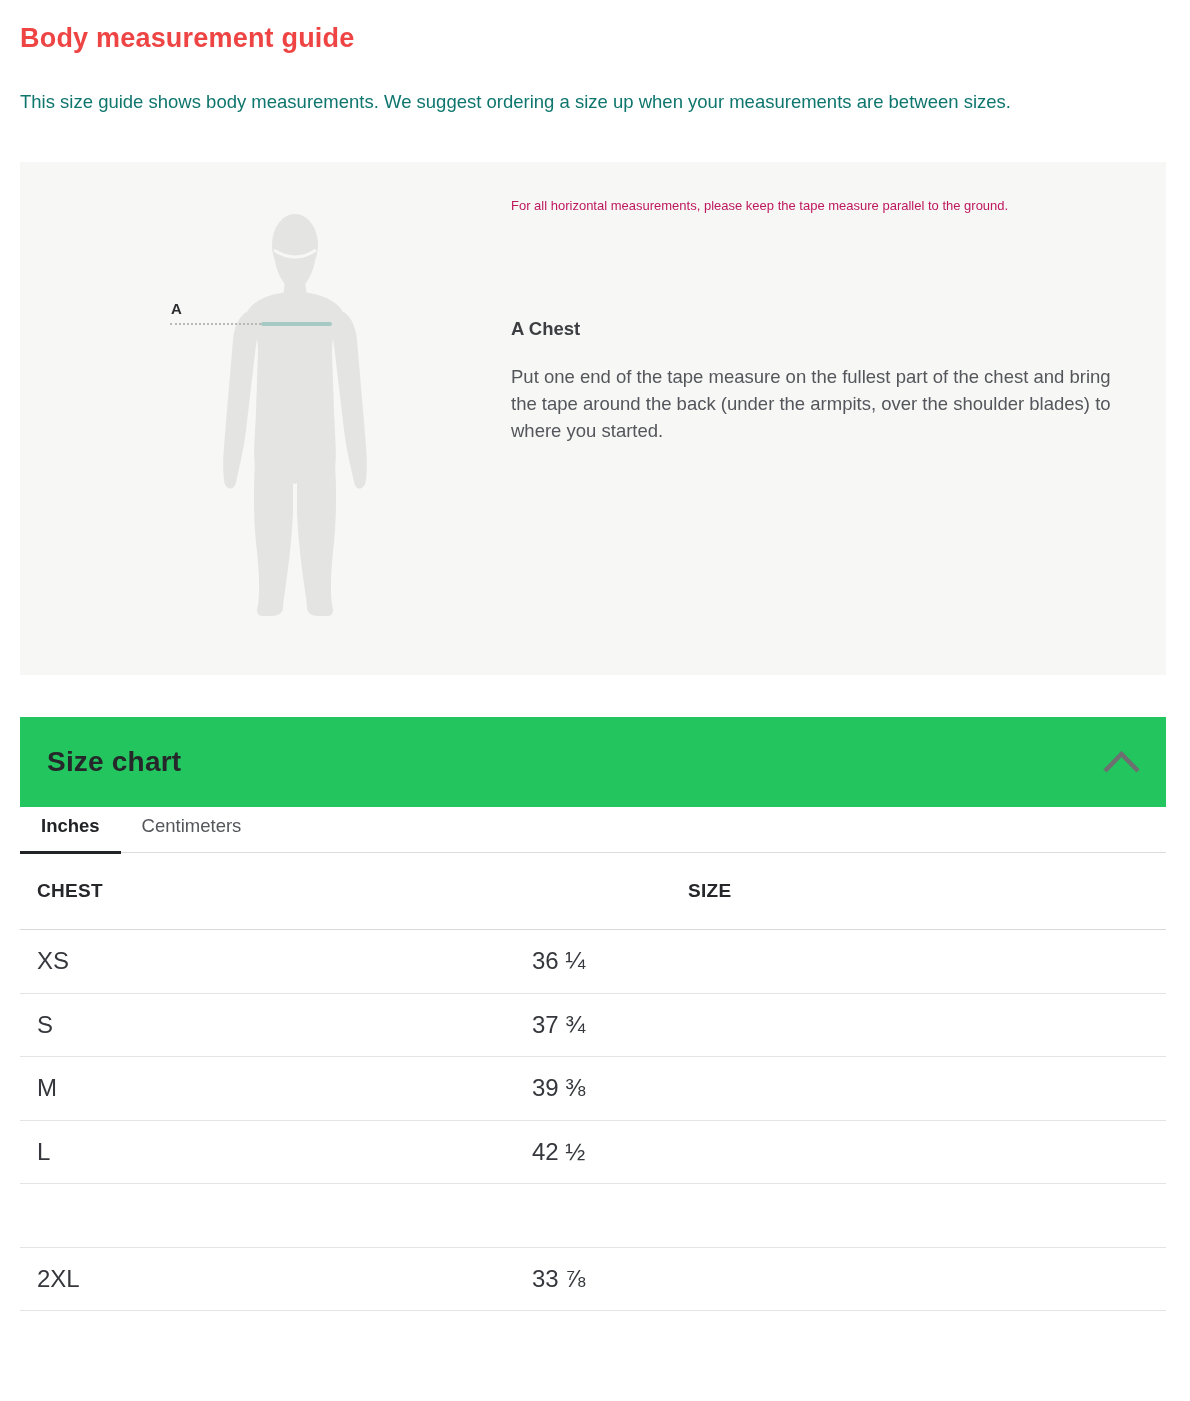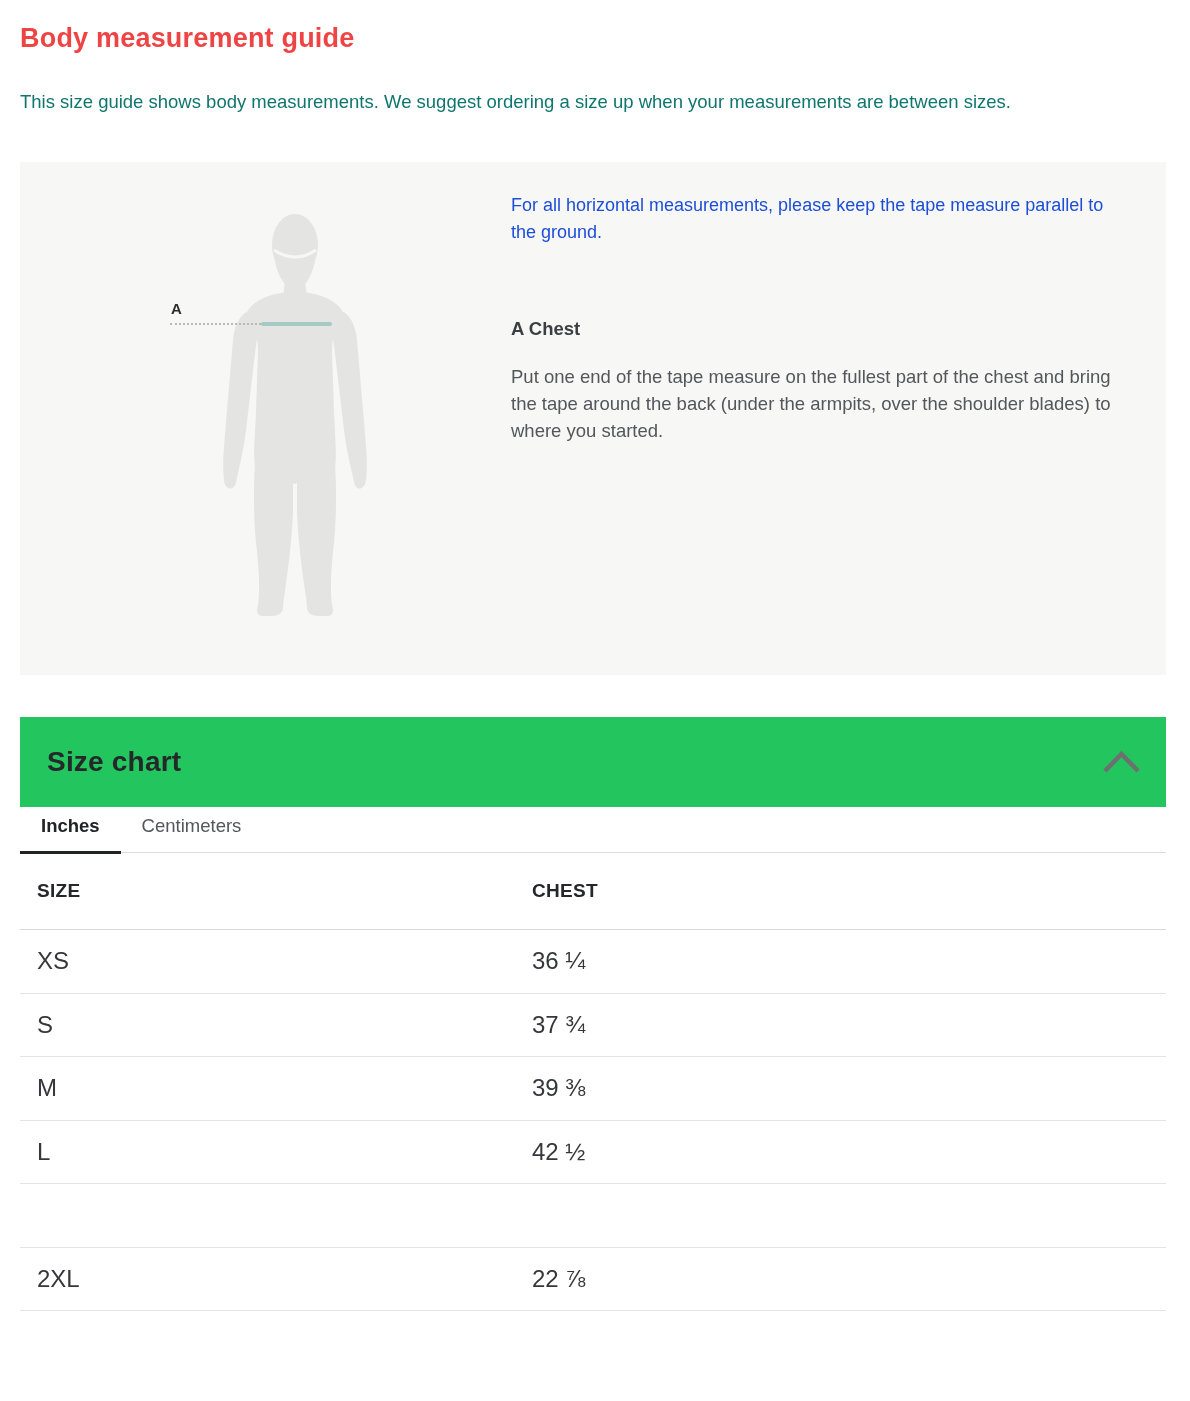--- a/index.html
+++ b/index.html
@@ -63,23 +63,23 @@
     top: 160px;
     width: 71px;
     height: 4px;
     border-radius: 2px;
   }
   .panel-intro {
     position: absolute;
     left: 491px;
     top: 30px;
     width: 610px;
-    font-size: 18px;
+    font-size: 13px;
     line-height: 27px;
-    color: #1d4ed8;
+    color: #be185d;
   }
   .measurement-title {
     position: absolute;
     left: 491px;
     top: 156px;
     font-size: 18.5px;
     font-weight: 700;
     color: #3c3e42;
   }
   .measurement-desc {
@@ -229,22 +229,22 @@
     </span>
   </div>
 
   <div class="unit-tabs">
     <div class="unit-tab active">Inches</div>
     <div class="unit-tab">Centimeters</div>
   </div>
 
   <div class="size-table">
     <div class="t-row head">
+      <div class="cell c-chest">CHEST</div>
       <div class="cell c-size">SIZE</div>
-      <div class="cell c-chest">CHEST</div>
     </div>
     <div class="t-row">
       <div class="cell c-size">XS</div>
       <div class="cell c-chest">36 ¼</div>
     </div>
     <div class="t-row">
       <div class="cell c-size">S</div>
       <div class="cell c-chest">37 ¾</div>
     </div>
     <div class="t-row">
@@ -252,17 +252,17 @@
       <div class="cell c-chest">39 ⅜</div>
     </div>
     <div class="t-row">
       <div class="cell c-size">L</div>
       <div class="cell c-chest">42 ½</div>
     </div>
     <div class="t-row">
     </div>
     <div class="t-row">
       <div class="cell c-size">2XL</div>
-      <div class="cell c-chest">22 ⅞</div>
+      <div class="cell c-chest">33 ⅞</div>
     </div>
   </div>
 
 </div>
 
 </body></html>

